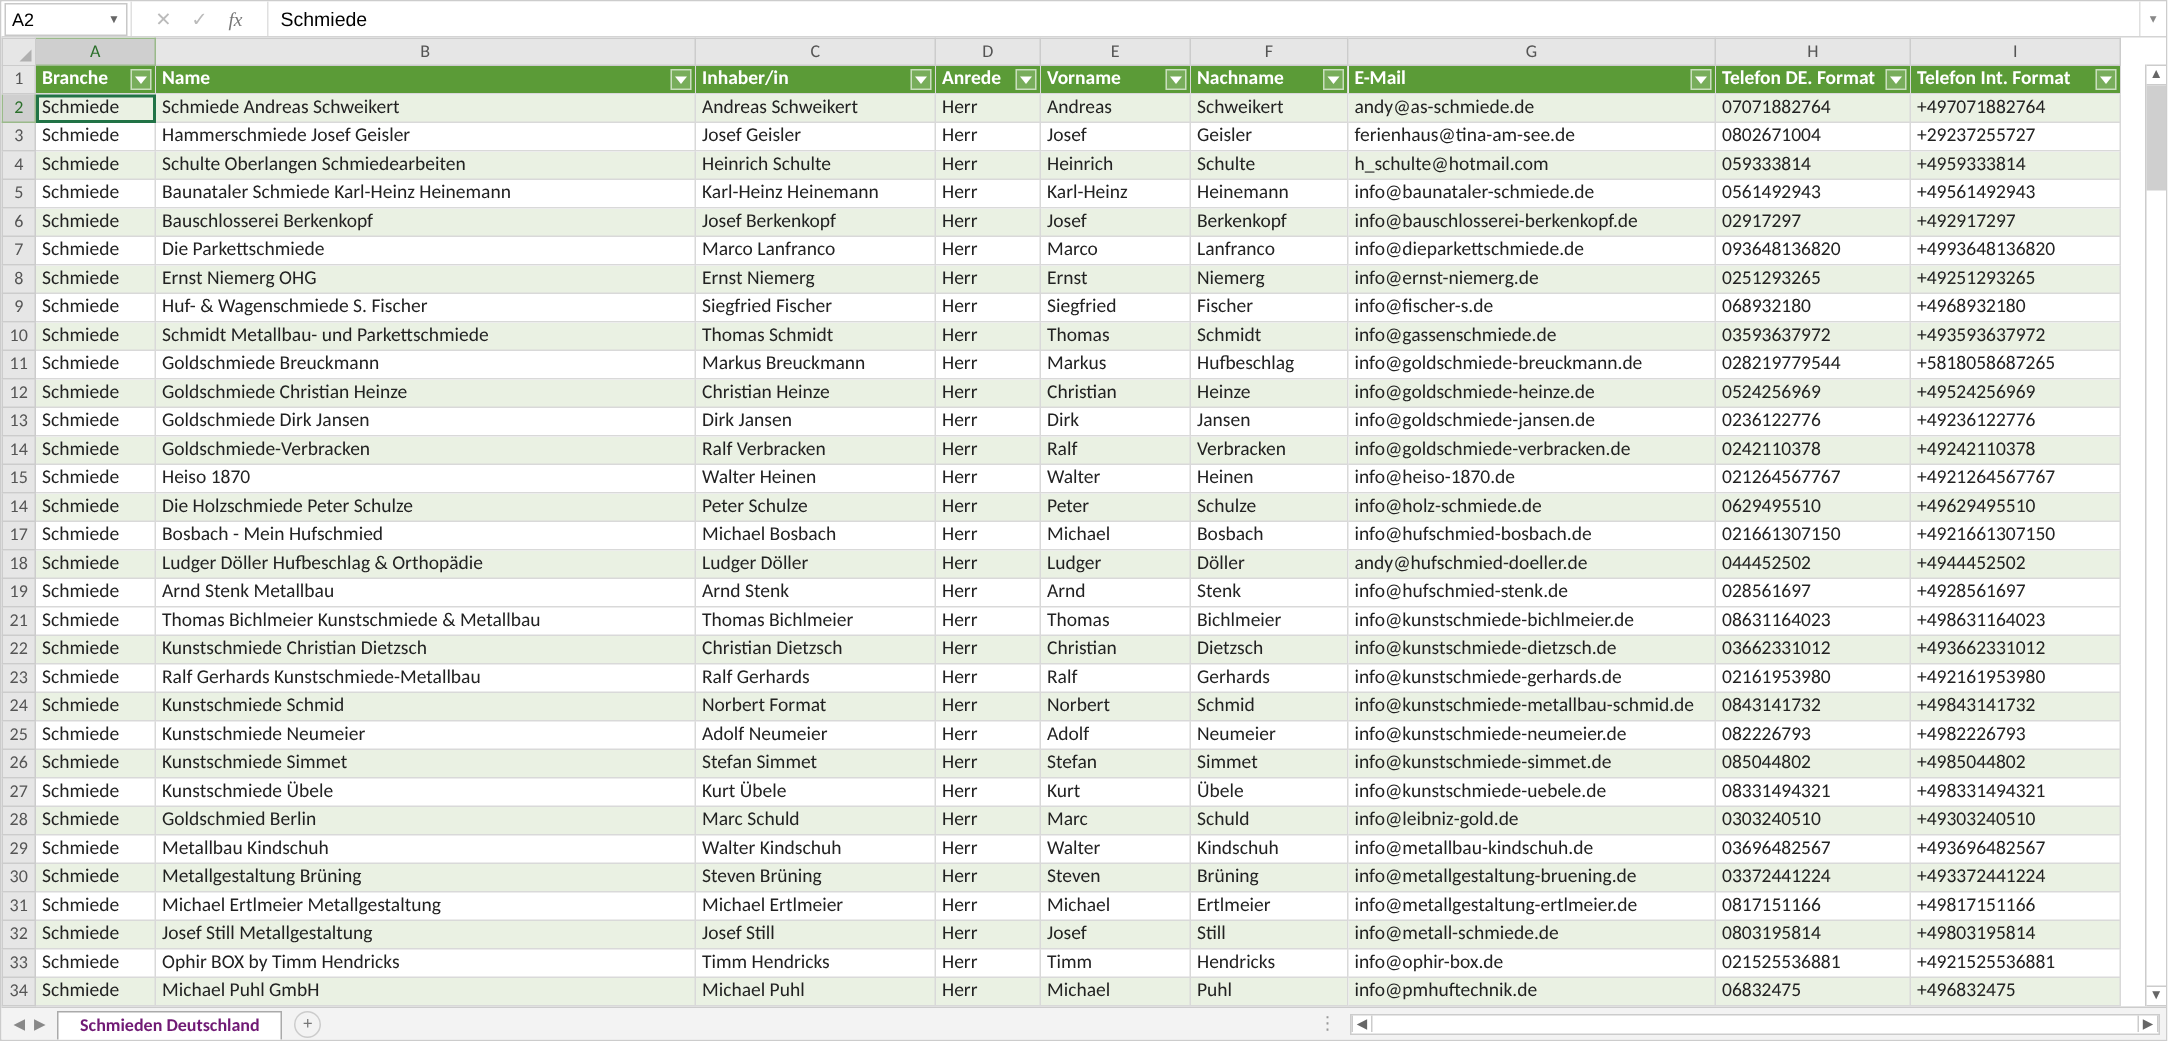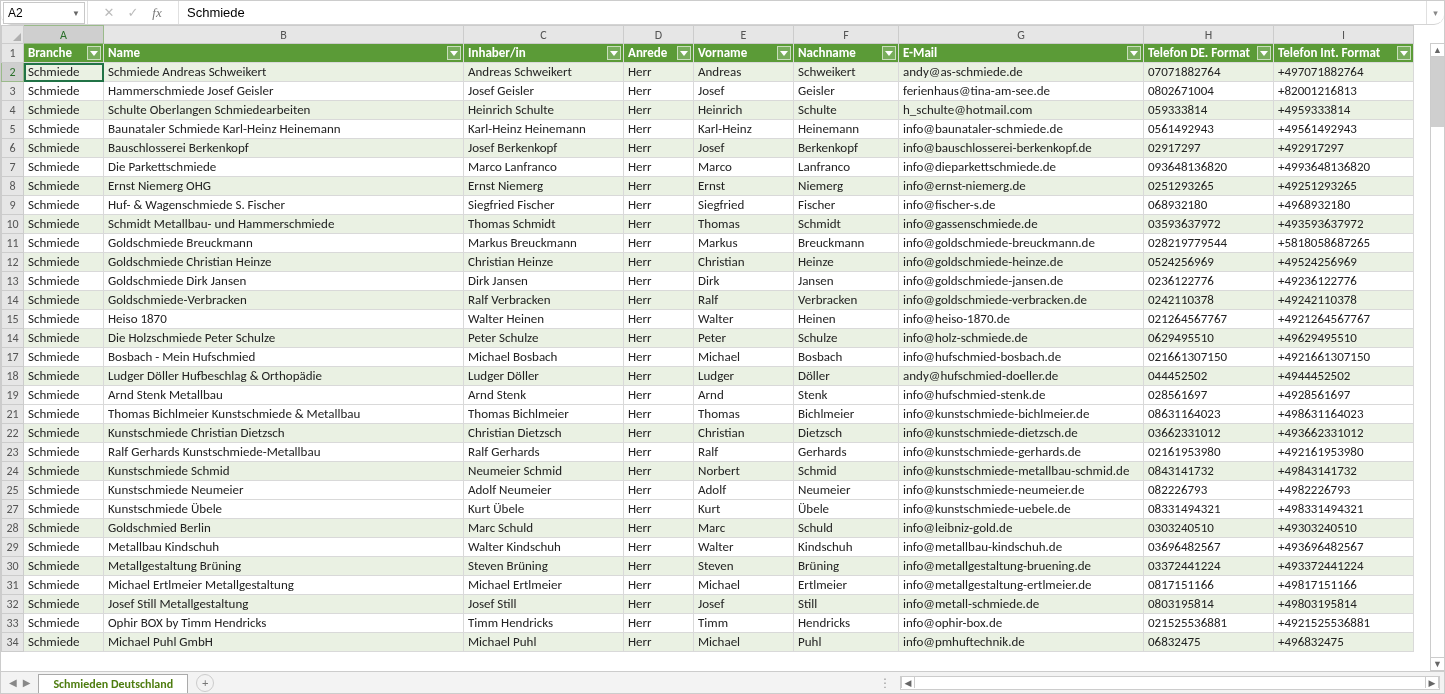--- a/index.html
+++ b/index.html
@@ -1,20 +1,20 @@
 <!DOCTYPE html>
 <html><head>
 <meta charset="utf-8">
 <style>
   * { box-sizing: border-box; margin: 0; padding: 0; }
   body { font-family: Calibri, Arial, sans-serif; font-size: 13px; background: #fff; color: #222; overflow: hidden; }
   .app { width: 1445px; height: 694px; display: flex; flex-direction: column; border: 1px solid #ccc; }
 
   
-  .formula-bar { height: 24px; display: flex; align-items: center; border-bottom: 1px solid #d4d4d4; background: #fff; border-radius: 10px; }
+  .formula-bar { height: 24px; display: flex; align-items: center; border-bottom: 1px solid #d4d4d4; background: #fff; }
   .fb-name { width: 82px; height: 22px; border: 1px solid #c8c8c8; margin: 0 2px; padding: 1px 4px; display:flex; align-items:center; justify-content:space-between; background:#fff;}
   .fb-name input { border:none; width: 60px; font-size: 12px; outline:none; }
   .fb-drop { font-size:8px; color:#666; }
   .fb-btns { display:flex; align-items:center; gap: 10px; padding: 0 14px; color:#bbb; height:100%; border-left:1px solid #e0e0e0; border-right:1px solid #e0e0e0;}
   .fb-btn { width:14px; text-align:center; }
   .fb-fx { font-style: italic; font-family: 'Times New Roman', serif; color:#777; }
   .fb-input { flex:1; padding: 1px 8px; height:100%; display:flex; align-items:center; }
   .fb-input input { border:none; width: 100%; font-size: 13px; outline:none; }
   .fb-expand { width:18px; text-align:center; color:#888; font-size:9px; border-left:1px solid #e0e0e0; height:100%; display:flex; align-items:center; justify-content:center;}
 
@@ -34,21 +34,21 @@
   .filter { position:absolute; right:2px; top:2px; width:14px; height:14px; background: rgba(255,255,255,0.18); border:1px solid rgba(255,255,255,0.6); display:flex; align-items:center; justify-content:center;}
   .filter::after { content:""; border-left:4px solid transparent; border-right:4px solid transparent; border-top:5px solid #fff;}
   td.rowhdr.sel { background:#cfcfcf; color:#2a6f2a; border-color:#9aba8a; }
   th.colhdr.sel { background:#cfcfcf; color:#2a6f2a; border-color:#9aba8a;}
   td.cell.active { outline: 2px solid #217346; outline-offset:-2px; }
 
   
   .sheet-bar { height: 22px; display:flex; align-items:center; border-top:1px solid #ccc; background:#f3f3f3; font-size:12px;}
   .sheet-nav { display:flex; gap:6px; padding:0 8px; color:#888; }
   .sheet-nav span { font-size:10px; }
-  .sheet-tab { padding: 2px 14px; background:#fff; border:1px solid #aaa; border-bottom:none; color:#4d7c0f; font-weight:bold; position:relative; top:1px;}
+  .sheet-tab { padding: 2px 14px; background:#fff; border:1px solid #aaa; border-bottom:none; color:#701a75; font-weight:bold; position:relative; top:1px;}
   .sheet-add { width:18px; height:18px; border:1px solid #ccc; border-radius:50%; display:flex; align-items:center; justify-content:center; margin-left:8px; color:#777; font-size:12px;}
   .sheet-spacer { flex:1; }
   .hscroll { width: 540px; height:14px; display:flex; align-items:center; border:1px solid #ccc; background:#fff; margin-right:4px;}
   .hscroll .arrow { width:14px; text-align:center; font-size:9px; color:#666; border-left:1px solid #ccc; border-right:1px solid #ccc;}
   .hscroll .track { flex:1; position:relative; }
   .hscroll .thumb { position:absolute; left:0; top:0; height:100%; width:60px; background:#cfcfcf;}
   .dots { padding:0 8px; color:#999; letter-spacing:1px;}
 
   
   .vscroll { position:absolute; right:0; top:18px; bottom:0; width:14px; background:#fff; border-left:1px solid #ccc; display:flex; flex-direction:column;}
@@ -133,21 +133,21 @@
           <tr>
             <td class="rowhdr">3</td>
             <td class="cell">Schmiede</td>
             <td class="cell">Hammerschmiede Josef Geisler</td>
             <td class="cell">Josef Geisler</td>
             <td class="cell">Herr</td>
             <td class="cell">Josef</td>
             <td class="cell">Geisler</td>
             <td class="cell">ferienhaus@tina-am-see.de</td>
             <td class="cell">0802671004</td>
-            <td class="cell">+82001216813</td>
+            <td class="cell">+29237255727</td>
           </tr>
           <tr class="band">
             <td class="rowhdr">4</td>
             <td class="cell">Schmiede</td>
             <td class="cell">Schulte Oberlangen Schmiedearbeiten</td>
             <td class="cell">Heinrich Schulte</td>
             <td class="cell">Herr</td>
             <td class="cell">Heinrich</td>
             <td class="cell">Schulte</td>
             <td class="cell">h_schulte@hotmail.com</td>
@@ -210,37 +210,37 @@
             <td class="cell">Herr</td>
             <td class="cell">Siegfried</td>
             <td class="cell">Fischer</td>
             <td class="cell">info@fischer-s.de</td>
             <td class="cell">068932180</td>
             <td class="cell">+4968932180</td>
           </tr>
           <tr class="band">
             <td class="rowhdr">10</td>
             <td class="cell">Schmiede</td>
-            <td class="cell">Schmidt Metallbau- und Hammerschmiede</td>
+            <td class="cell">Schmidt Metallbau- und Parkettschmiede</td>
             <td class="cell">Thomas Schmidt</td>
             <td class="cell">Herr</td>
             <td class="cell">Thomas</td>
             <td class="cell">Schmidt</td>
             <td class="cell">info@gassenschmiede.de</td>
             <td class="cell">03593637972</td>
             <td class="cell">+493593637972</td>
           </tr>
           <tr>
             <td class="rowhdr">11</td>
             <td class="cell">Schmiede</td>
             <td class="cell">Goldschmiede Breuckmann</td>
             <td class="cell">Markus Breuckmann</td>
             <td class="cell">Herr</td>
             <td class="cell">Markus</td>
-            <td class="cell">Breuckmann</td>
+            <td class="cell">Hufbeschlag</td>
             <td class="cell">info@goldschmiede-breuckmann.de</td>
             <td class="cell">028219779544</td>
             <td class="cell">+5818058687265</td>
           </tr>
           <tr class="band">
             <td class="rowhdr">12</td>
             <td class="cell">Schmiede</td>
             <td class="cell">Goldschmiede Christian Heinze</td>
             <td class="cell">Christian Heinze</td>
             <td class="cell">Herr</td>
@@ -367,39 +367,51 @@
             <td class="cell">Ralf</td>
             <td class="cell">Gerhards</td>
             <td class="cell">info@kunstschmiede-gerhards.de</td>
             <td class="cell">02161953980</td>
             <td class="cell">+492161953980</td>
           </tr>
           <tr class="band">
             <td class="rowhdr">24</td>
             <td class="cell">Schmiede</td>
             <td class="cell">Kunstschmiede Schmid</td>
-            <td class="cell">Neumeier Schmid</td>
+            <td class="cell">Norbert Format</td>
             <td class="cell">Herr</td>
             <td class="cell">Norbert</td>
             <td class="cell">Schmid</td>
             <td class="cell">info@kunstschmiede-metallbau-schmid.de</td>
             <td class="cell">0843141732</td>
             <td class="cell">+49843141732</td>
           </tr>
           <tr>
             <td class="rowhdr">25</td>
             <td class="cell">Schmiede</td>
             <td class="cell">Kunstschmiede Neumeier</td>
             <td class="cell">Adolf Neumeier</td>
             <td class="cell">Herr</td>
             <td class="cell">Adolf</td>
             <td class="cell">Neumeier</td>
             <td class="cell">info@kunstschmiede-neumeier.de</td>
             <td class="cell">082226793</td>
             <td class="cell">+4982226793</td>
+          </tr>
+          <tr class="band">
+            <td class="rowhdr">26</td>
+            <td class="cell">Schmiede</td>
+            <td class="cell">Kunstschmiede Simmet</td>
+            <td class="cell">Stefan Simmet</td>
+            <td class="cell">Herr</td>
+            <td class="cell">Stefan</td>
+            <td class="cell">Simmet</td>
+            <td class="cell">info@kunstschmiede-simmet.de</td>
+            <td class="cell">085044802</td>
+            <td class="cell">+4985044802</td>
           </tr>
           <tr>
             <td class="rowhdr">27</td>
             <td class="cell">Schmiede</td>
             <td class="cell">Kunstschmiede Übele</td>
             <td class="cell">Kurt Übele</td>
             <td class="cell">Herr</td>
             <td class="cell">Kurt</td>
             <td class="cell">Übele</td>
             <td class="cell">info@kunstschmiede-uebele.de</td>

